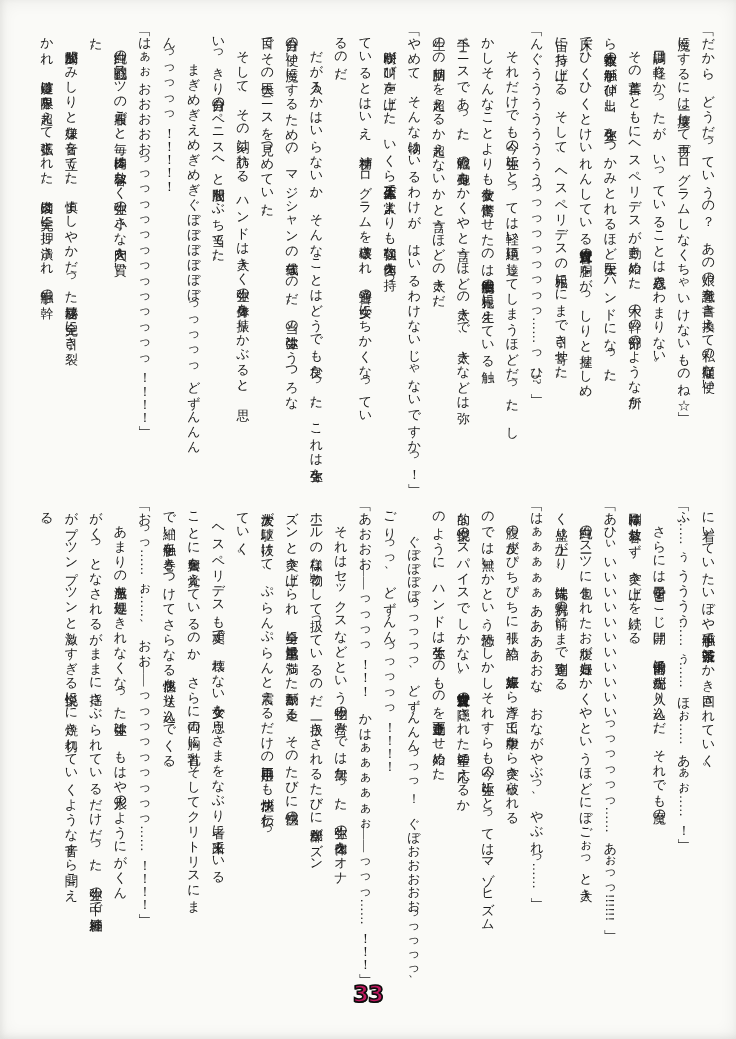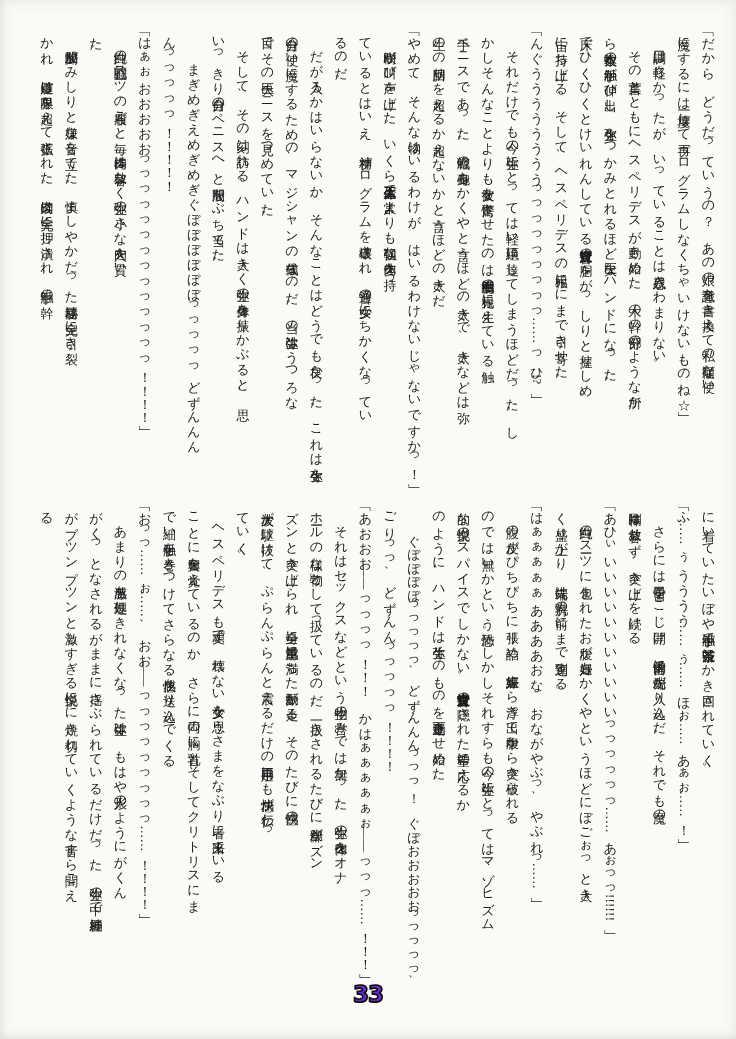--- a/index.html
+++ b/index.html
@@ -44,21 +44,21 @@
   }
   .page-number {
     position: absolute;
     top: 981px;
     left: 50%;
     transform: translateX(-50%);
     font-family: "DejaVu Sans", "Liberation Sans", sans-serif;
     font-size: 23px;
     font-weight: 900;
     letter-spacing: -1px;
-    color: #6d28d9;
+    color: #be185d;
     -webkit-text-stroke: 1.6px #0d0d0d;
     text-shadow: 0 0 1px #0d0d0d, 0.5px 0 0 #0d0d0d, -0.5px 0 0 #0d0d0d, 0 0.5px 0 #0d0d0d;
   }
 </style>
 </head>
 <body>
 
 <div class="page">
   <div class="text-block block-top">
       <p class="tline">「だから、どうだっていうの？　あの娘の意識を書き換えて私の従順な使い</p>

